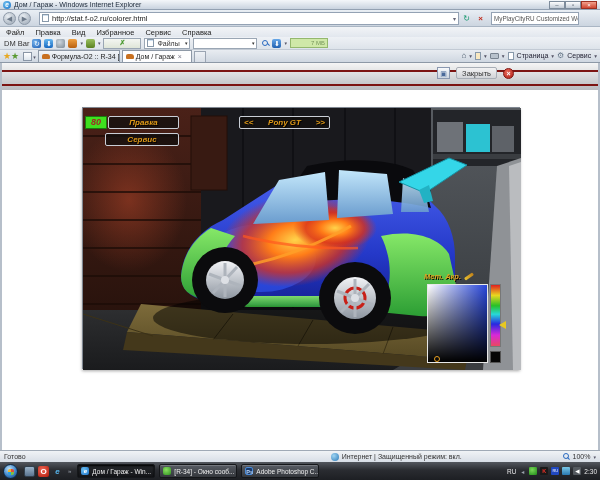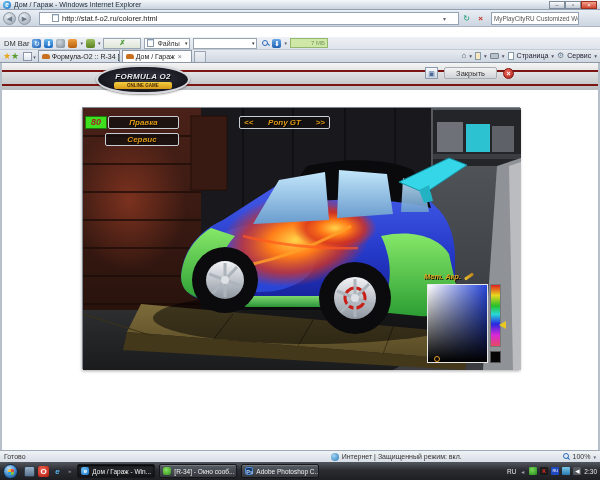--- a/index.html
+++ b/index.html
@@ -19,21 +19,21 @@
     background:linear-gradient(#fdfdfe,#c2cbd6); font-size:6px; line-height:6px; text-align:center; color:#3a4656; }
   .wc.close { background:linear-gradient(#f2a08c,#cf4530); color:#fff; border-color:#9c3020; }
 
   .navbar { position:absolute; left:0; top:10px; width:600px; height:17px;
     background:linear-gradient(#e9eef4,#ccd5e0); border-bottom:1px solid #aab6c4;
     display:flex; align-items:center; padding:0 3px; }
   .navcirc { width:13px; height:13px; border-radius:50%; border:1px solid #8d99a8;
     background:radial-gradient(circle at 35% 30%, #e8edf2, #9aa6b4); color:#6d7a8a;
     font-size:7px; line-height:11px; text-align:center; margin-right:2px; }
   .addr { display:flex; align-items:center; width:420px; height:13px; background:#fff;
-    border:1px solid #94a2b4; margin-left:6px; padding:0 12px; font-size:7.5px; color:#222; }
+    border:1px solid #94a2b4; margin-left:6px; padding:0 2px; font-size:7.5px; color:#222; }
   .fav-doc { display:inline-block; width:7px; height:8px; background:#fff; border:1px solid #8899aa;
     box-shadow:inset 0 1px 0 #cfe0f0; margin-right:3px; }
   .addr .caret { margin-left:auto; color:#667; font-size:6px; }
   .navbtn { width:13px; height:13px; margin-left:1px; text-align:center; font-size:8px; line-height:13px; }
   .search { display:flex; align-items:center; width:88px; height:13px; background:#fff;
     border:1px solid #94a2b4; margin-left:4px; padding:0 2px; font-size:6.3px; color:#555;
     white-space:nowrap; overflow:hidden; }
   .mag { position:relative; display:inline-block; width:7px; height:7px; flex:none; margin-left:2px; }
   .mag::before { content:""; position:absolute; left:0; top:0; width:4px; height:4px;
     border:1px solid #2a6ac0; border-radius:50%; }
@@ -84,21 +84,21 @@
   .logo { position:absolute; left:94px; top:2px; width:94px; height:29px; z-index:5;
     background:radial-gradient(ellipse at 50% 45%, #3a3a46, #14141c 75%);
     border:2px solid #d5d7dd; border-radius:50% / 55%; text-align:center; box-shadow:0 1px 2px rgba(0,0,0,.4); }
   .logo .l1 { margin-top:5px; font-size:8px; font-weight:bold; font-style:italic; color:#e8e9ef;
     letter-spacing:.3px; text-shadow:1px 1px 0 #000; }
   .logo .l2 { margin:1px auto 0; width:58px; height:7px; background:linear-gradient(#f4cf40,#d89918);
     font-size:4.5px; font-weight:bold; color:#4a2a00; line-height:7px; border-radius:2px; }
   .mod-close { position:absolute; right:84px; top:4px; display:flex; align-items:center; gap:6px; }
   .gear-btn { width:13px; height:12px; border:1px solid #8a98b0; background:linear-gradient(#f8fafc,#cdd6e0);
     text-align:center; font-size:7px; line-height:11px; color:#4a6a9a; }
-  .close-lbl { height:12px; padding:0 11px; border:1px solid #a8aeb6; border-radius:2px;
+  .close-lbl { height:12px; padding:0 5px; border:1px solid #a8aeb6; border-radius:2px;
     background:linear-gradient(#f2f2f3,#d2d4d8); font-size:7.5px; line-height:11px; color:#333; }
   .red-x { width:11px; height:11px; border-radius:50%; background:radial-gradient(circle at 35% 30%, #e86858, #b02018);
     border:1px solid #801410; color:#fff; font-size:7px; line-height:10px; text-align:center; font-weight:bold; }
 
   .viewport { position:absolute; left:80px; top:44px; width:438px; height:262px;
     background:#101012; border:1px solid #7f8791; box-shadow:0 2px 3px rgba(0,0,0,.35); }
   .viewport svg { position:absolute; left:0; top:0; }
 
   .game-btn { position:absolute; background:rgba(18,16,14,.78); border:1px solid #c9ced6;
     border-radius:2px; color:#e09a18; font-weight:bold; font-style:italic; font-size:8px;
@@ -179,20 +179,28 @@
       <span class="caret">▾</span>
     </span>
     <span class="navbtn" style="color:#1a9a70;">↻</span>
     <span class="navbtn" style="color:#c02818; font-weight:bold;">×</span>
     <span class="search">
       <span>MyPlayCityRU Customized Web Sea</span>
 
     </span>
   </div>
 
+  <div class="menubar">
+    <span>Файл</span>
+    <span>Правка</span>
+    <span>Вид</span>
+    <span>Избранное</span>
+    <span>Сервис</span>
+    <span>Справка</span>
+  </div>
 
   <div class="dmbar">
     <span>DM Bar</span>
     <span class="mini" style="background:radial-gradient(circle at 35% 35%,#7ab8f0,#1858b0);">↻</span>
     <span class="mini" style="background:linear-gradient(#68b8f0,#1868c0);">⬇</span>
     <span class="mini" style="background:radial-gradient(circle at 40% 35%,#cdd6de,#7a8894);"></span>
     <span class="mini" style="background:linear-gradient(#f0a040,#b86010);"></span>
     <span class="caret" style="font-size:5px;color:#556;">▾</span>
     <span class="mini" style="background:linear-gradient(#9ac060,#5a8020);"></span>
     <span class="caret" style="font-size:5px;color:#556;">▾</span>
@@ -247,24 +255,20 @@
   <div class="content">
 
     <div class="mod-header">
       <div class="stripe" style="top:7px;"></div>
       <div class="stripe" style="top:21px;"></div>
       <div class="mod-close">
         <span class="gear-btn">▣</span>
         <span class="close-lbl">Закрыть</span>
         <span class="red-x">×</span>
       </div>
-    </div>
-    <div class="logo">
-      <div class="l1">FORMULA O2</div>
-      <div class="l2">ONLINE GAME</div>
     </div>
 
     <div class="viewport">
       <svg width="438" height="262" viewBox="0 0 438 262">
         <defs>
           <linearGradient id="lw" x1="0" y1="0" x2="0" y2="1">
             <stop offset="0" stop-color="#4a2118"></stop>
               <stop offset="1" stop-color="#27120c"></stop>
           </linearGradient>
           <linearGradient id="rw" x1="0" y1="0" x2="0" y2="1">

